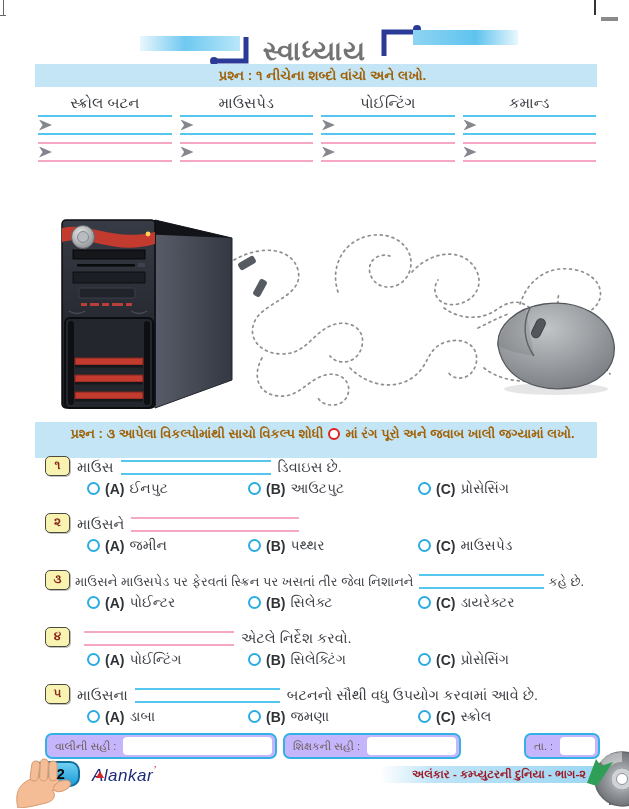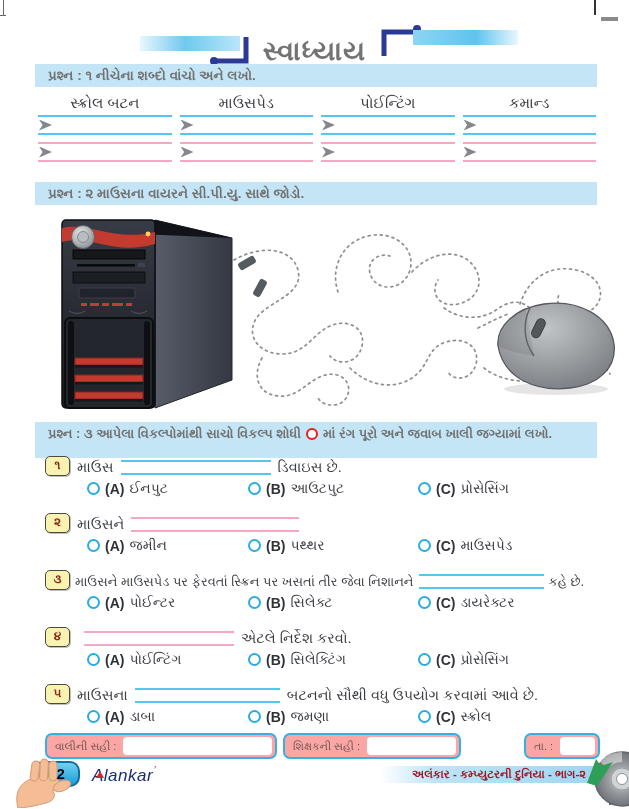--- a/index.html
+++ b/index.html
@@ -19,22 +19,22 @@
   .crop.br-h { left:609px; top:795px; width:13px; height:2px; }
   .crop.br-v { left:609px; top:795px; width:2px; height:10px; }
 
   
   .title { position:absolute; top:36px; left:0; width:629px; text-align:center;
            font-size:27px; font-weight:bold; color:#737373; letter-spacing:1px; }
   .deco { position:absolute; top:0; left:0; }
 
   
   .qheader { position:absolute; left:35px; width:562px; height:23px; background:#c3e5f6;
-             color:#737373; font-weight:bold; font-size:13.5px; line-height:23px;
-             padding-left:13px; white-space:nowrap; }
+             color:#a16207; font-weight:bold; font-size:13.5px; line-height:23px;
+             padding-left:13px; white-space:nowrap;text-align:center; }
   .redcircle { display:inline-block; width:12px; height:12px; border:2px solid #e2201d;
                border-radius:50%; background:#fff; vertical-align:-2px; margin:0 5px; }
 
   
   .q1table { position:absolute; top:94px; left:38px; width:558px; display:flex; gap:8px; }
   .q1col { flex:1; }
   .q1col .word { height:21px; text-align:center; font-size:15px; color:#3a3d42; white-space:nowrap; }
   .ln { border-top:2px solid; height:0; }
   .ln.c { border-color:#55c6ee; }
   .ln.p { border-color:#f6a7c6; }
@@ -63,21 +63,21 @@
   .optrow { position:relative; height:28px; }
   .opt { position:absolute; top:4px; display:flex; align-items:center; gap:5px;
          font-size:14px; white-space:nowrap; }
   .opt .ocircle { width:13px; height:13px; border:2.5px solid #2aace3; border-radius:50%;
                   background:#fff; flex:0 0 auto; }
   .opt b { color:#2f3236; }
   .o1 { left:42px; } .o2 { left:203px; } .o3 { left:373px; }
 
   
   .sigbox { position:absolute; top:733px; height:26px; border:2px solid #35b0e5;
-            border-radius:7px; background:#fca5a5; display:flex; align-items:center; }
+            border-radius:7px; background:#c4b5fd; display:flex; align-items:center; }
   .sigbox .lbl { font-size:11px; color:#6b5a52; padding:0 4px 0 8px; white-space:nowrap; }
   .sigbox .fill { flex:1; background:#fff; border-radius:4px; height:18px; margin:0 3px; }
   .sig1 { left:45px;  width:232px; }
   .sig2 { left:283px; width:178px; }
   .sig3 { left:524px; width:76px; }
 
   
   .pagebadge { position:absolute; left:33px; top:761px; width:47px; height:26px;
                background:linear-gradient(#6fd0f4,#1d9bd8); border:2px solid #0f6f9f;
                border-radius:10px; text-align:center; font-size:15px; font-weight:bold;
@@ -183,21 +183,20 @@
       <div class="ln c"></div>
       <div class="sp"></div>
       <div class="ln p"></div>
       <div class="row">
           <span class="arr"></span>
         </div>
       <div class="ln p"></div>
     </div>
   </div>
 
-  <div class="qheader" style="top:182px;">પ્રશ્ન : ૨  માઉસના વાયરને સી.પી.યુ. સાથે જોડો.</div>
   <div class="fig">
 
     <svg style="left:0;top:0;" width="629" height="215" viewBox="0 0 629 215">
       <g fill="none" stroke="#8f8f8f" stroke-width="1.7" stroke-dasharray="2 4" stroke-linecap="round">
         <path d="M 234,52 C 262,36 292,40 298,62 C 304,86 272,92 258,108 C 244,126 258,146 282,146 C 306,146 312,126 330,118 C 348,110 366,120 362,138 C 358,156 338,158 330,148"></path>
         <path d="M 338,84 C 330,60 342,34 368,28 C 394,22 416,40 410,62 C 404,82 380,84 372,70 C 364,56 376,44 390,48"></path>
         <path d="M 412,64 C 430,44 458,40 472,56 C 486,72 478,92 458,96 C 438,100 430,84 438,72"></path>
         <path d="M 444,100 C 460,112 482,112 496,102 C 510,92 520,92 530,100"></path>
         <path d="M 262,150 C 252,168 258,186 278,188 C 298,190 306,174 322,168 C 338,162 352,172 348,186 C 344,200 324,200 318,190"></path>
         <path d="M 350,160 C 368,178 394,182 412,170 C 430,158 426,140 446,134 C 466,128 480,140 476,156 C 472,172 454,174 448,164"></path>

